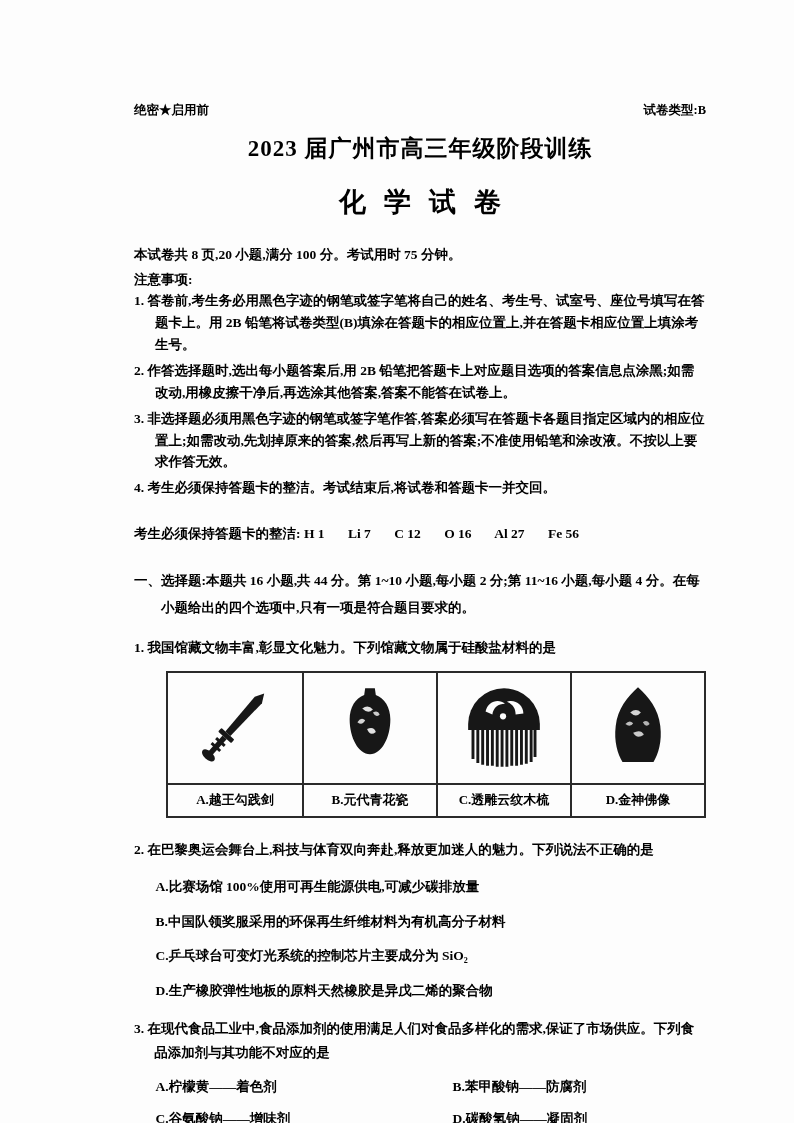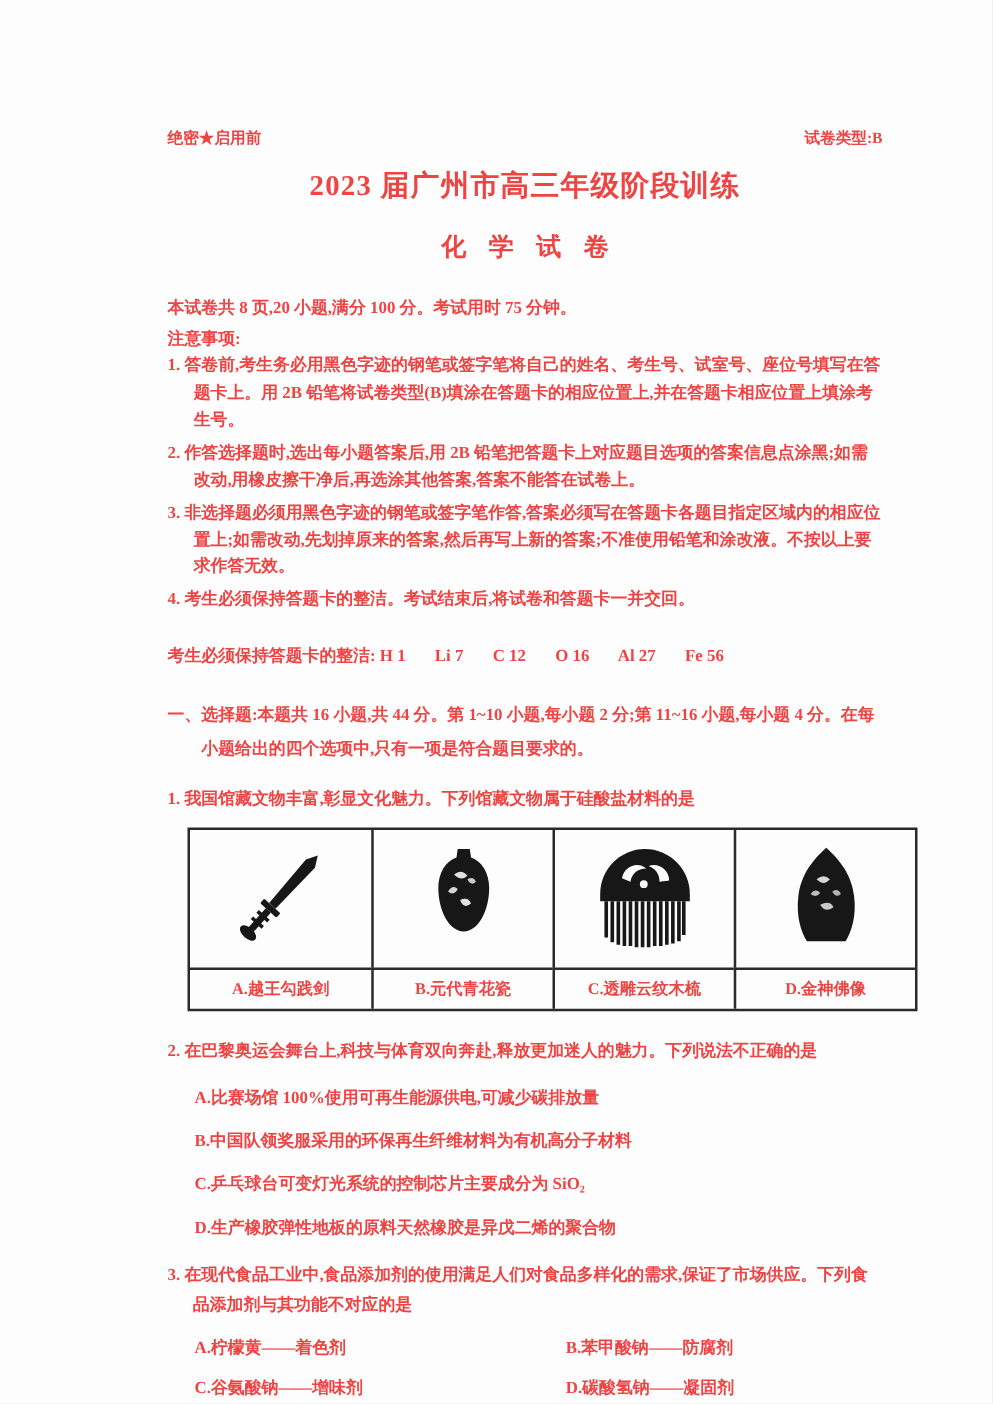--- a/index.html
+++ b/index.html
@@ -2,50 +2,50 @@
 <html><head>
 <meta charset="utf-8">
 <style>
   * { margin:0; padding:0; box-sizing:border-box; }
   html,body { background:#e8e8e8; }
   .page {
     position:relative;
     width:794px; height:1123px;
     margin:0 auto;
     background:#fdfdfd;
-    color:#ef4444;
+    color:#000000;
     font-family:"Liberation Serif","DejaVu Serif",serif;
     font-weight:bold;
     font-size:13.5px;
     overflow:hidden;
   }
   .content { padding:102px 88px 0 134px; }
 
   .header-row { display:flex; justify-content:space-between; font-size:12.5px; }
 
   .exam-title { text-align:center; font-size:23px; margin-top:14px; letter-spacing:1px; }
-  .exam-subtitle { text-align:center; font-size:20px; margin-top:20px; letter-spacing:18px; padding-left:18px; }
+  .exam-subtitle { text-align:center; font-size:27px; margin-top:20px; letter-spacing:18px; padding-left:18px; }
 
   .paper-info { margin-top:24px; line-height:1.6; }
 
   .notice { display:flex; margin-top:3px; line-height:1.62;flex-direction:column; }
   .notice-label { white-space:nowrap; }
   .notice-items { flex:1; }
   .notice-item { padding-left:1.55em; text-indent:-1.55em; margin-bottom:4px; }
 
   .atomic-row { margin-top:22px; }
   .atomic-row .am { margin-right:20px; }
 
   .section-heading { margin-top:24px; line-height:2.0; padding-left:2em; text-indent:-2em; }
 
   .question { margin-top:15px; line-height:1.85; padding-left:1.5em; text-indent:-1.5em; }
 
   .artifact-table {
-    margin:10px 0 0 16px;
-    width:584px;
+    margin:10px 0 0 32px;
+    width:540px;
     border:2px solid #2a2a2a;
     display:grid;
     grid-template-columns:repeat(4,1fr);
   }
   .a-cell { border-left:2px solid #2a2a2a; }
   .a-cell.first { border-left:none; }
   .a-img { height:110px; display:flex; align-items:center; justify-content:center; }
   .a-label {
     border-top:2px solid #2a2a2a; border-left:2px solid #2a2a2a;
     text-align:center; padding:6px 0 7px; font-size:13px;

